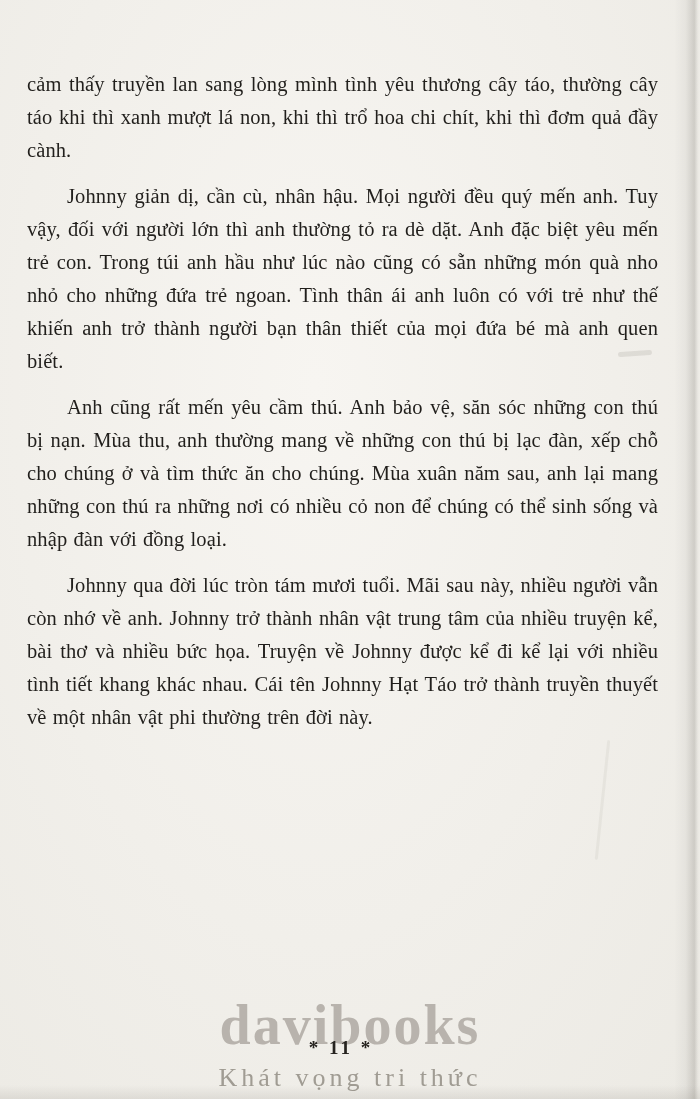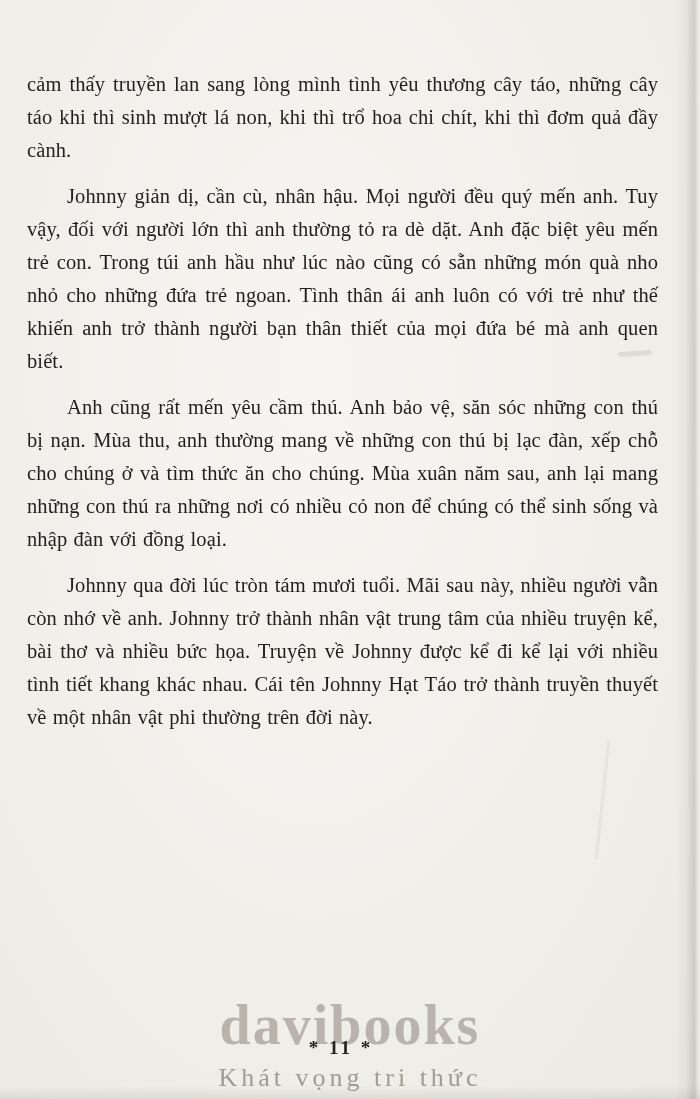--- a/index.html
+++ b/index.html
@@ -112,21 +112,21 @@
   }
   .speck.s1 { width: 34px; height: 5px; top: 351px; right: 48px; border-radius: 3px; transform: rotate(-4deg); }
   .speck.s2 { width: 3px; height: 120px; top: 740px; right: 96px; background: rgba(120,110,98,0.08); border-radius: 2px; transform: rotate(6deg); }
 </style>
 </head>
 <body>
 
 <div class="page">
 
   <div class="text-block">
-    <p class="para">cảm thấy truyền lan sang lòng mình tình yêu thương cây táo, những cây táo khi thì sinh mượt lá non, khi thì trổ hoa chi chít, khi thì đơm quả đầy cành.</p>
+    <p class="para">cảm thấy truyền lan sang lòng mình tình yêu thương cây táo, thường cây táo khi thì xanh mượt lá non, khi thì trổ hoa chi chít, khi thì đơm quả đầy cành.</p>
     <p class="para indent">Johnny giản dị, cần cù, nhân hậu. Mọi người đều quý mến anh. Tuy vậy, đối với người lớn thì anh thường tỏ ra dè dặt. Anh đặc biệt yêu mến trẻ con. Trong túi anh hầu như lúc nào cũng có sẵn những món quà nho nhỏ cho những đứa trẻ ngoan. Tình thân ái anh luôn có với trẻ như thế khiến anh trở thành người bạn thân thiết của mọi đứa bé mà anh quen biết.</p>
     <p class="para indent">Anh cũng rất mến yêu cầm thú. Anh bảo vệ, săn sóc những con thú bị nạn. Mùa thu, anh thường mang về những con thú bị lạc đàn, xếp chỗ cho chúng ở và tìm thức ăn cho chúng. Mùa xuân năm sau, anh lại mang những con thú ra những nơi có nhiều cỏ non để chúng có thể sinh sống và nhập đàn với đồng loại.</p>
     <p class="para indent">Johnny qua đời lúc tròn tám mươi tuổi. Mãi sau này, nhiều người vẫn còn nhớ về anh. Johnny trở thành nhân vật trung tâm của nhiều truyện kể, bài thơ và nhiều bức họa. Truyện về Johnny được kể đi kể lại với nhiều tình tiết khang khác nhau. Cái tên Johnny Hạt Táo trở thành truyền thuyết về một nhân vật phi thường trên đời này.</p>
   </div>
 
   <div class="footer">
     <div class="watermark-brand">davibooks</div>
     <div class="page-number">* 11 *</div>
     <div class="watermark-slogan">Khát vọng tri thức</div>
   </div>

